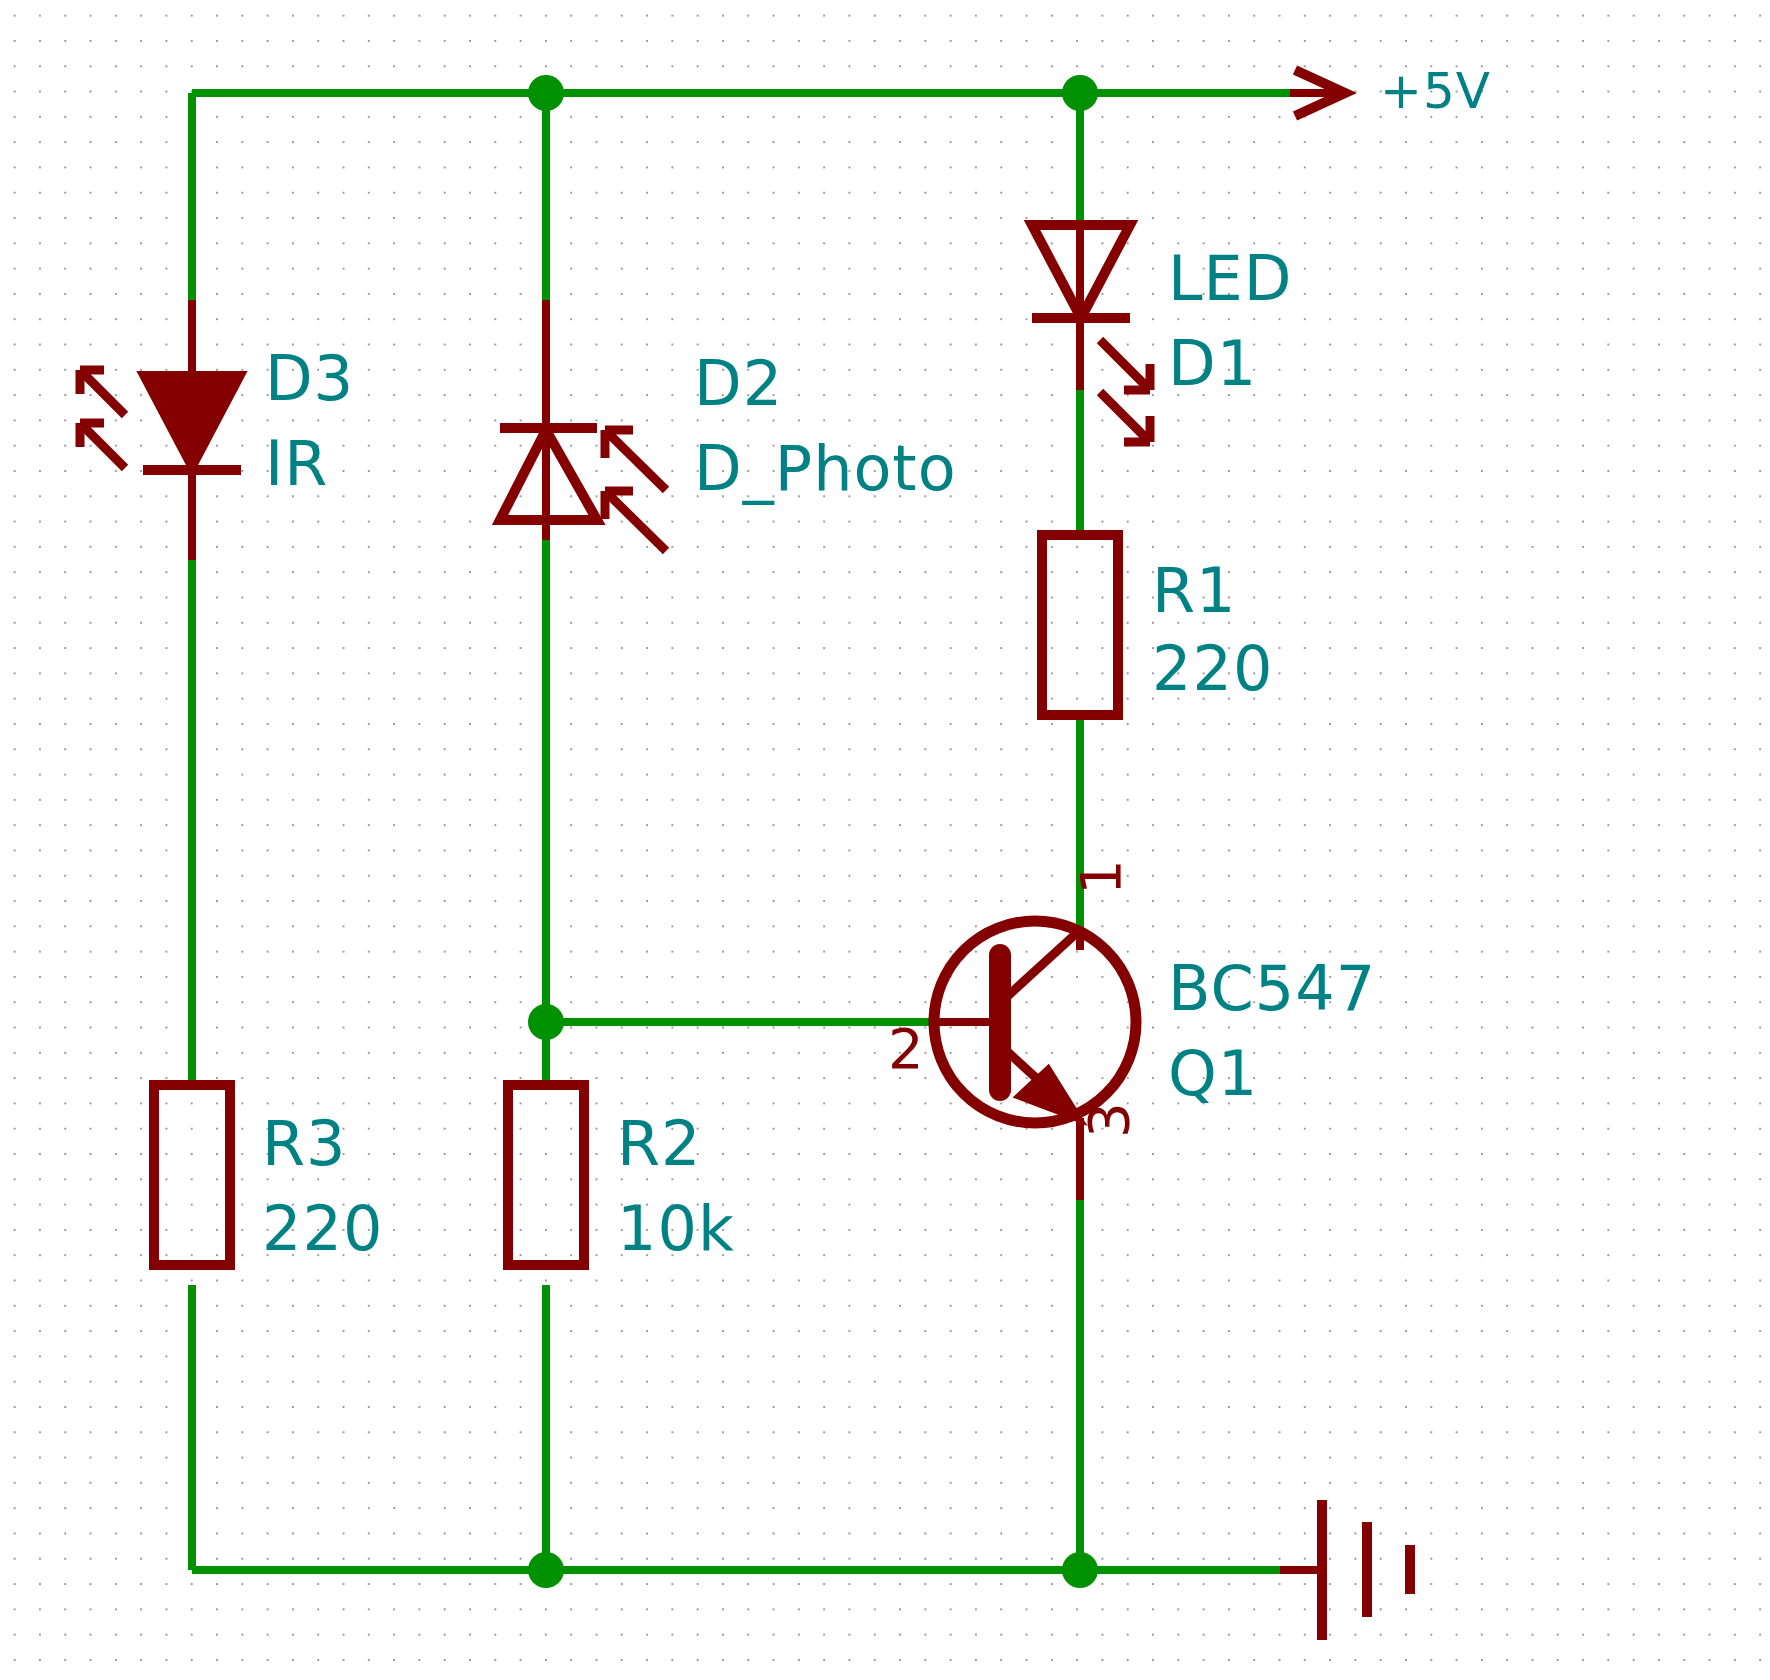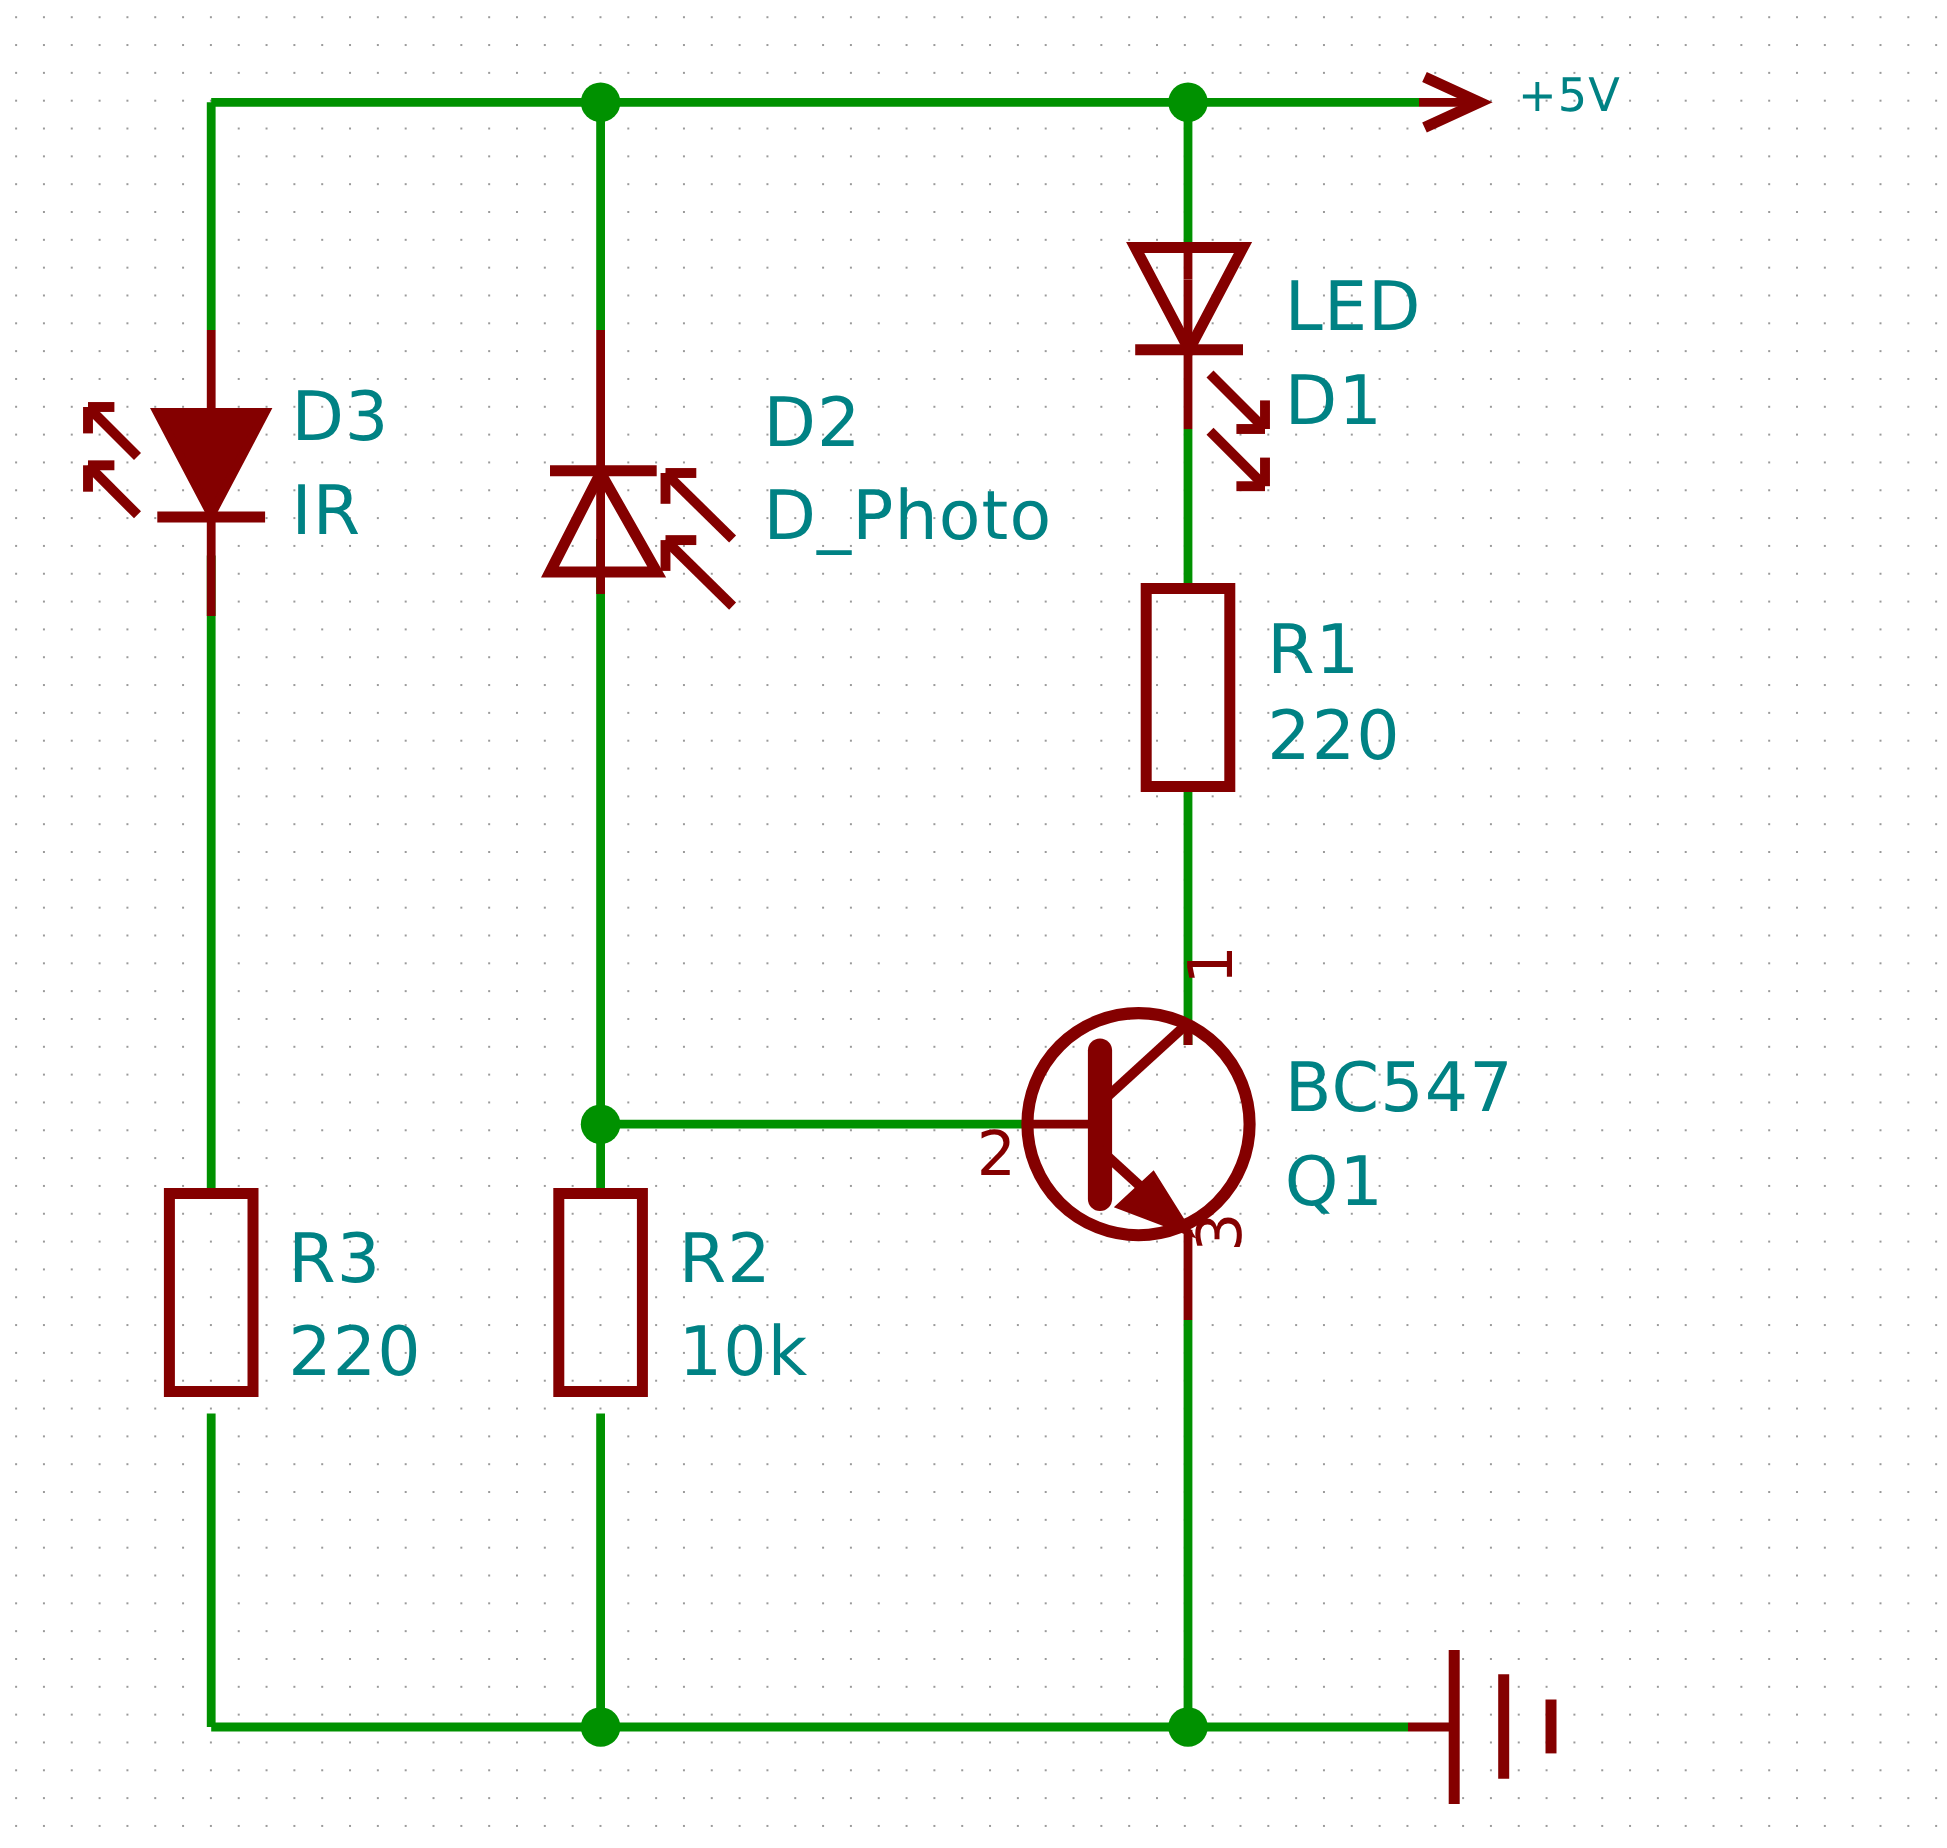--- a/index.html
+++ b/index.html
@@ -206,14 +206,14 @@
       <path class="pinline" d="M 1280 1570 L 1322 1570"></path>
       <g>
         <path class="sym" d="M 1322 1500 L 1322 1640"></path>
         <path class="sym" d="M 1367 1522 L 1367 1617"></path>
         <path class="sym" d="M 1410 1545 L 1410 1594"></path>
       </g>
     </g>
 
   </svg>
 
-  <div style="position:absolute; left:1380px; top:62px; color:#008284; font-family:'DejaVu Sans',sans-serif; font-size:42px; letter-spacing:1px;">+5V</div>
+  <div style="position:absolute; left:1380px; top:62px; color:#008284; font-family:'DejaVu Sans',sans-serif; font-size:50px; letter-spacing:1px;">+5V</div>
 </div>
 
 </body></html>

